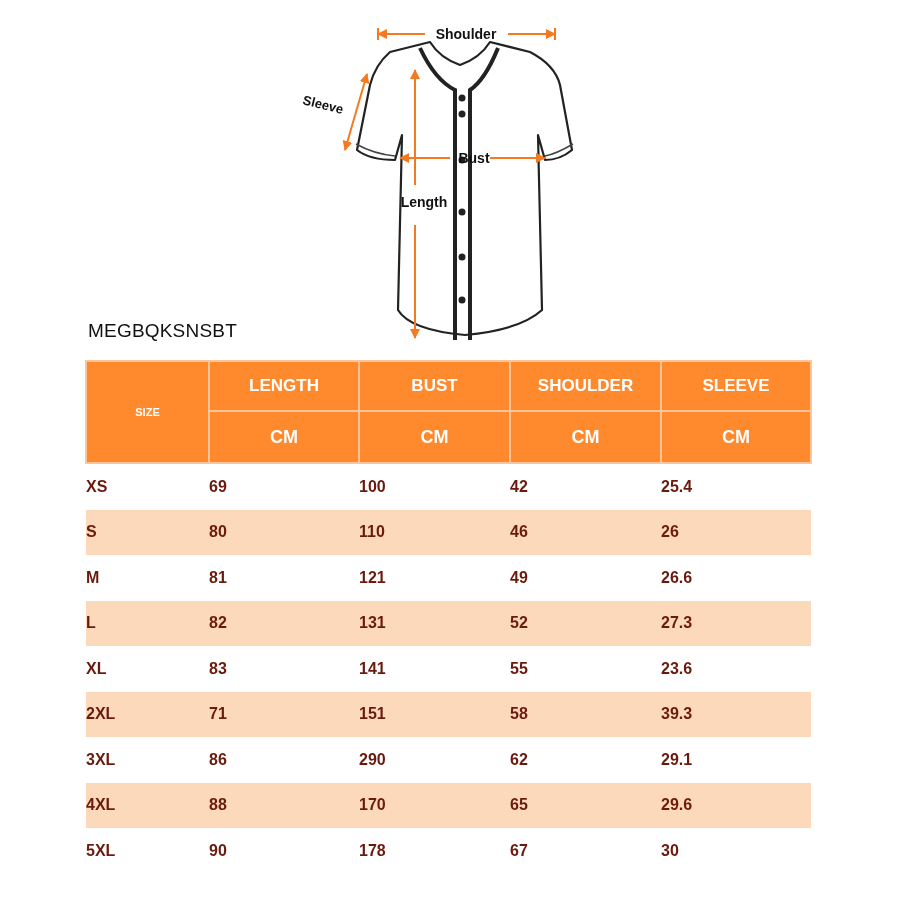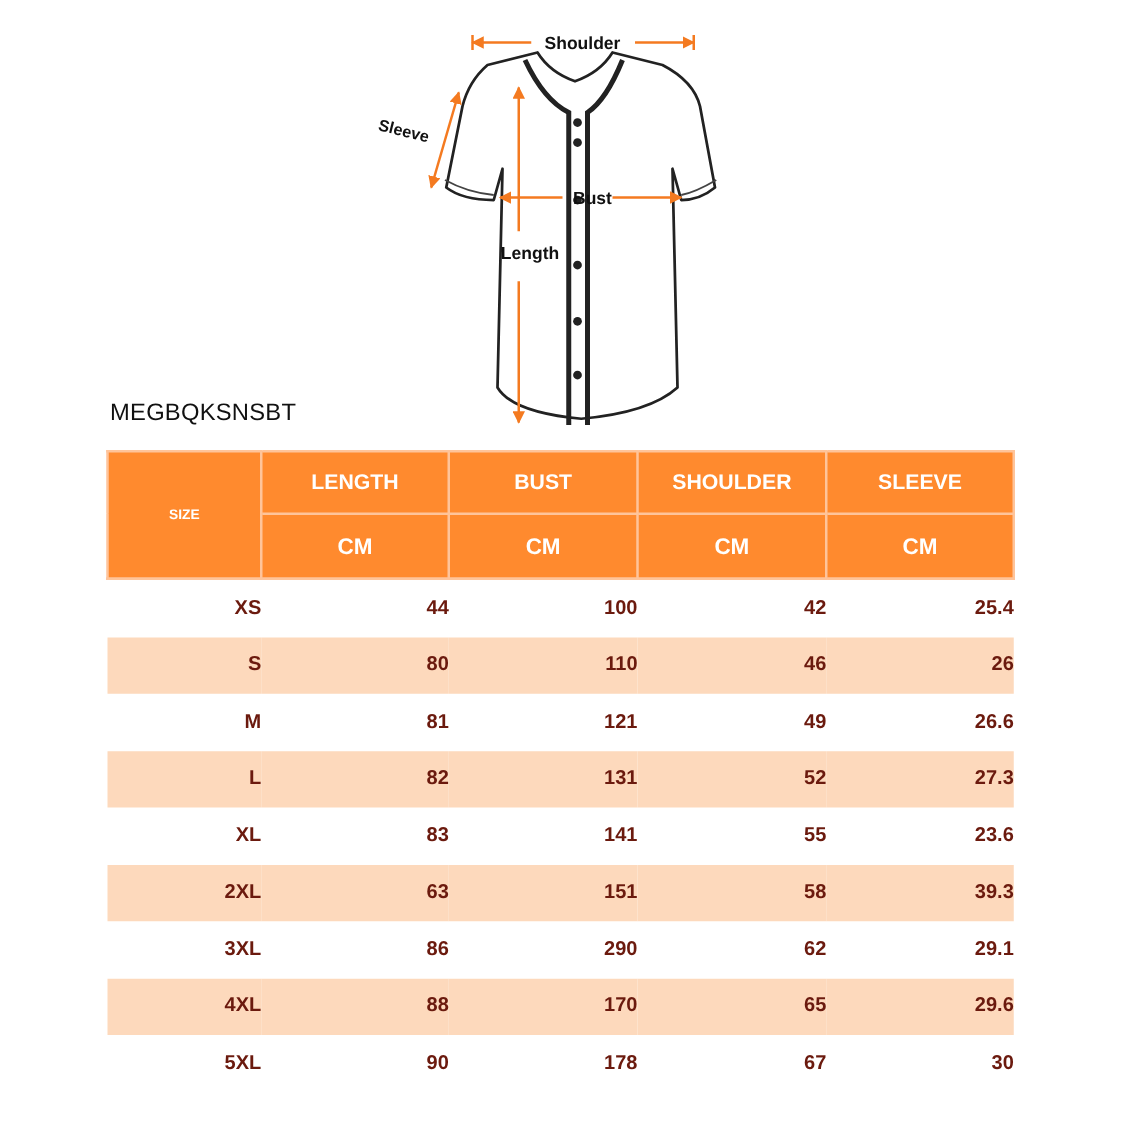--- a/index.html
+++ b/index.html
@@ -5,21 +5,21 @@
     html, body { margin: 0; padding: 0; background: #ffffff; }
     body { width: 900px; height: 900px; position: relative; overflow: hidden; font-family: "Liberation Sans", sans-serif; }
     .diagram { position: absolute; left: 290px; top: 10px; width: 300px; height: 340px; }
     .diagram svg { width: 300px; height: 340px; display: block; }
     .code-label { position: absolute; left: 88px; top: 320px; font-family: Liberation Sans, sans-serif; font-size: 19px; color: #111; letter-spacing: 0.2px; }
     .size-table { position: absolute; left: 85px; top: 360px; width: 725px; border-collapse: collapse; table-layout: fixed; }
     .size-table th { background: #FF8A2E; color: #ffffff; font-weight: bold; text-align: center; border: 2px solid #FFC49A; padding: 0; }
     .size-table th.top { height: 48px; font-size: 17px; }
     .size-table th.unit { height: 50px; font-size: 18px; }
     .size-table th.size { font-size: 11px; }
-    .size-table td { text-align: right; color: #6B1A0E; font-weight: bold; font-size: 16px; padding: 0; height: 45.5px; }
+    .size-table td { text-align: left; color: #6B1A0E; font-weight: bold; font-size: 16px; padding: 0; height: 45.5px; }
     .size-table tr.alt td { background: #FDD9BC; }
     .col-size { width: 123px; } .col-len { width: 150px; } .col-bust { width: 151px; } .col-sh { width: 151px; } .col-sl { width: 150px; }
     .dlabel { font-family: "Liberation Sans", sans-serif; font-weight: bold; fill: #111; }
   </style>
 </head>
 <body>
 
 <div class="diagram">
   <svg viewBox="0 0 300 340" xmlns="http://www.w3.org/2000/svg">
     <defs>
@@ -83,21 +83,21 @@
     <tr>
       <th class="unit">CM</th>
       <th class="unit">CM</th>
       <th class="unit">CM</th>
       <th class="unit">CM</th>
     </tr>
   </thead>
   <tbody>
     <tr>
       <td>XS</td>
-      <td>44</td>
+      <td>69</td>
       <td>100</td>
       <td>42</td>
       <td>25.4</td>
     </tr>
     <tr class="alt">
       <td>S</td>
       <td>80</td>
       <td>110</td>
       <td>46</td>
       <td>26</td>
@@ -118,21 +118,21 @@
     </tr>
     <tr>
       <td>XL</td>
       <td>83</td>
       <td>141</td>
       <td>55</td>
       <td>23.6</td>
     </tr>
     <tr class="alt">
       <td>2XL</td>
-      <td>63</td>
+      <td>71</td>
       <td>151</td>
       <td>58</td>
       <td>39.3</td>
     </tr>
     <tr>
       <td>3XL</td>
       <td>86</td>
       <td>290</td>
       <td>62</td>
       <td>29.1</td>

